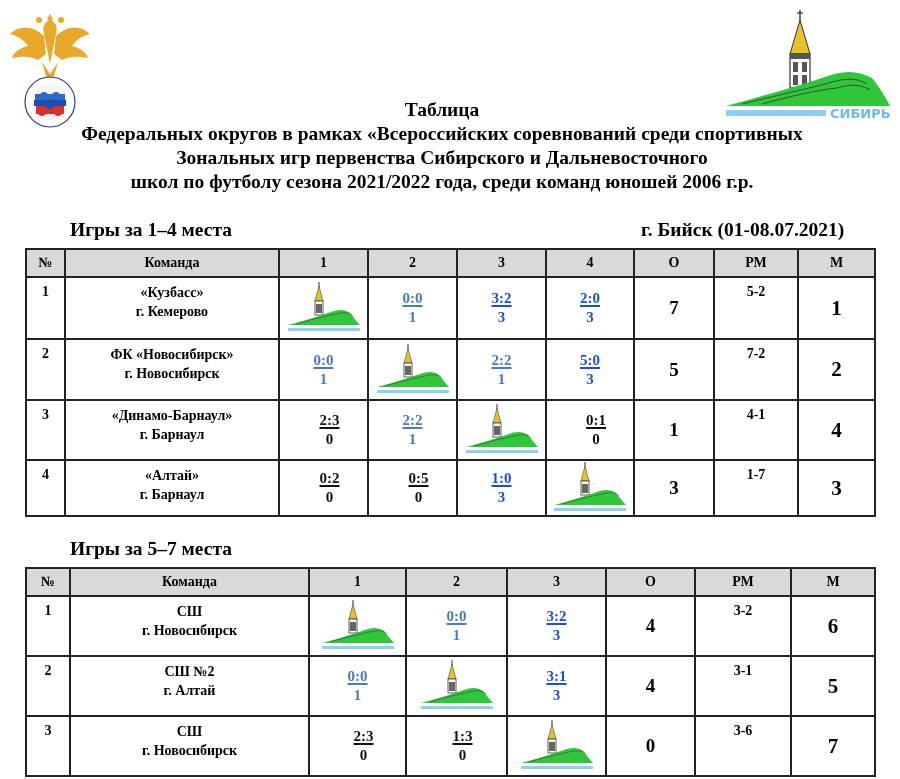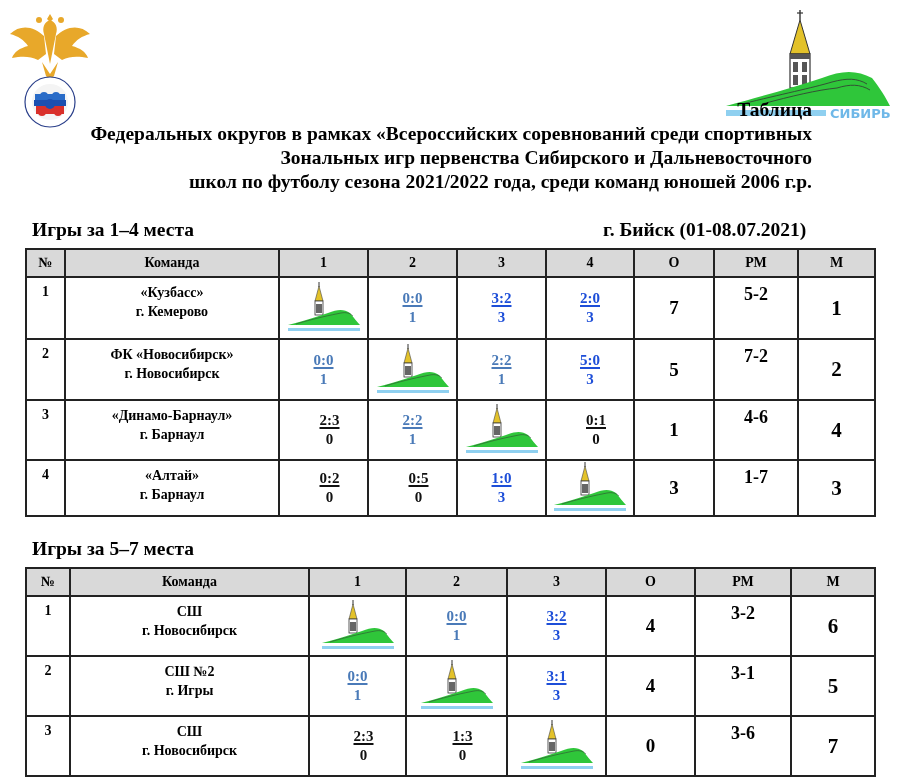--- a/index.html
+++ b/index.html
@@ -1,34 +1,34 @@
 <!DOCTYPE html>
 <html><head>
 <meta charset="utf-8">
 <style>
   html,body{margin:0;padding:0;background:#fff;}
   body{width:900px;height:779px;position:relative;overflow:hidden;font-family:"Liberation Serif","DejaVu Serif",serif;color:#000;}
   .logo-rfs{position:absolute;left:8px;top:6px;width:85px;height:125px;}
   .logo-sib{position:absolute;left:722px;top:8px;width:170px;height:115px;}
-  .title{position:absolute;left:0;top:98px;width:812px;text-align:right;font-weight:bold;font-size:19.5px;line-height:24px;}
+  .title{position:absolute;left:0;top:98px;width:812px;text-align:center;font-weight:bold;font-size:19.5px;line-height:24px;padding-left:36px;}
   .title div{white-space:nowrap;}
-  .sec-title{position:absolute;font-weight:bold;font-size:19.5px;white-space:nowrap;}
+  .sec-title{position:absolute;font-weight:bold;font-size:19.5px;white-space:nowrap;margin-left:38px;}
   table.standings{position:absolute;border-collapse:collapse;table-layout:fixed;}
   table.standings td, table.standings th{border:2px solid #222;padding:0;text-align:center;font-weight:bold;overflow:hidden;}
   table.standings th{background:#d9d9d9;font-size:14px;height:26px;}
   td.num{vertical-align:top;font-size:14px;padding-top:6px !important;}
   td.team{font-size:14px;line-height:19px;vertical-align:top;padding-top:5px !important;border-radius:23px;}
   td.score{vertical-align:middle;}
   .sc{font-size:15px;line-height:19px;}
   .sc .s{text-decoration:underline;text-decoration-thickness:2px;text-underline-offset:2px;}
   .blue{color:#4a7ab8;}
   .red{color:#1d4ed8;}
   .black{color:#111;margin-left:12px;}
   td.pts{font-size:19px;}
-  td.rm{font-size:18px;vertical-align:top;padding-top:6px !important;font-family:Liberation Serif, serif;}
+  td.rm{font-size:14px;vertical-align:top;padding-top:6px !important;font-family:Liberation Serif, serif;}
   td.place{font-size:21px;}
   .self-logo{display:block;margin:0 auto;}
 </style>
 </head>
 <body>
 
 <svg class="logo-rfs" viewBox="0 0 85 125">
   <g fill="#e8a82a">
     <path d="M42 8 l3 5 l-3 3 l-3 -3z"></path>
     <path d="M42 14 c-6 2 -8 8 -6 14 l6 30 l6 -30 c2 -6 0 -12 -6 -14z"></path>
@@ -210,21 +210,21 @@
     <rect x="2" y="47" width="72" height="3" fill="#8fd0f0"></rect>
   </svg>
 </td>
         <td class="score">
           <div class="sc black">
             <div class="s">0:1</div>
             <div>0</div>
           </div>
         </td>
         <td class="pts">1</td>
-        <td class="rm">4-6</td>
+        <td class="rm">4-1</td>
         <td class="place">4</td>
       </tr>
       <tr style="height: 53px;">
         <td class="num">4</td>
         <td class="team">
           <div>«Алтай»</div>
           <div>г. Барнаул</div>
         </td>
         <td class="score">
           <div class="sc black">
@@ -318,21 +318,21 @@
           </div>
         </td>
         <td class="pts">4</td>
         <td class="rm">3-2</td>
         <td class="place">6</td>
       </tr>
       <tr style="height: 60px;">
         <td class="num">2</td>
         <td class="team">
           <div>СШ №2</div>
-          <div>г. Игры</div>
+          <div>г. Алтай</div>
         </td>
         <td class="score">
           <div class="sc blue">
             <div class="s">0:0</div>
             <div>1</div>
           </div>
         </td>
         <td class="score">
   <svg class="self-logo" width="76" height="54" viewBox="0 0 76 54">
     <line x1="33" y1="1" x2="33" y2="6" stroke="#333" stroke-width="1"></line>

